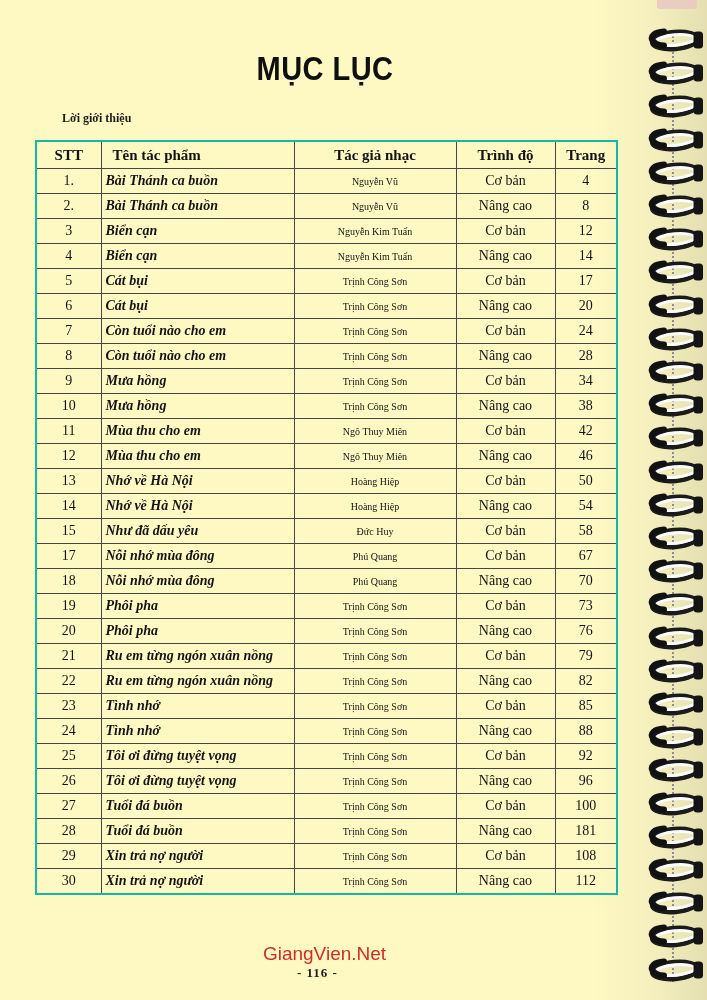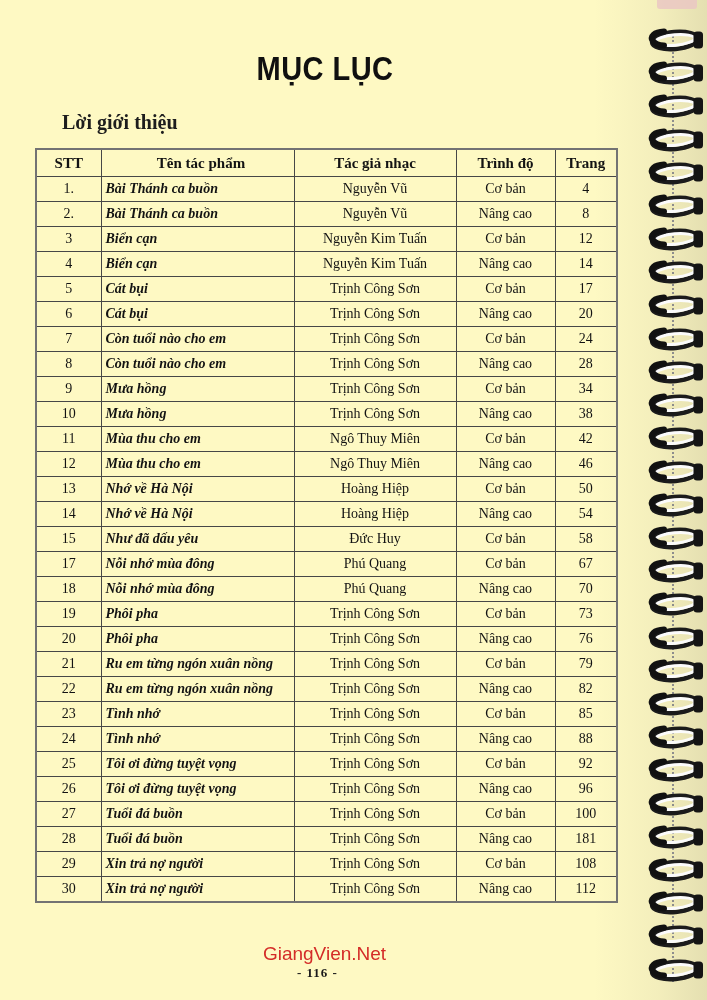--- a/index.html
+++ b/index.html
@@ -19,40 +19,40 @@
     background:#eac7c3; opacity:.85; border-radius:0 0 3px 3px;
   }
   .title {
     position:absolute; top:50px; left:0; width:650px; margin:0;
     text-align:center; font-family:"Liberation Sans", sans-serif;
     font-weight:bold; font-size:33px; letter-spacing:0.5px;
     transform:scaleX(0.88); color:#101010;
   }
   .intro {
     position:absolute; top:111px; left:62px;
-    font-size:20px; font-weight:bold; color:#1d1d1d;
+    font-size:12px; font-weight:bold; color:#1d1d1d;
   }
   table.toc {
-    position:absolute; left:35px; top:148px; width:581px;
+    position:absolute; left:35px; top:140px; width:581px;
     border-collapse:collapse; table-layout:fixed;
-    border:2px solid #737373;
+    border:2px solid #14b8a6;
     font-family:Liberation Serif, serif;
   }
   .toc th, .toc td {
     border:1px solid #474747; overflow:hidden; white-space:nowrap;
     padding:0 4px; color:#131313;
   }
   .toc thead th { height:26px; font-size:15px; font-weight:bold; text-align:center; }
-  .toc thead th.h-title { text-align:center; padding-left:11px;margin-left:17px; }
+  .toc thead th.h-title { text-align:left; padding-left:11px;margin-left:17px; }
   .toc tbody td { height:24px; font-size:14px; text-align:center; }
   .toc tbody td.c1 {
     text-align:left; 
     font-weight:bold; font-style:italic; font-size:14px;
   }
-  .toc tbody td.c2 { font-size:14px; }
+  .toc tbody td.c2 { font-size:10px; }
   .watermark {
     position:absolute; top:943px; left:0; width:649px; text-align:center;
     font-family:"Liberation Sans", sans-serif; font-size:19px;
   }
   .pagenum {
     position:absolute; top:965px; left:297px;
     font-size:13px; font-weight:bold; letter-spacing:1px; color:#1a1a1a;
   }
   .binding { position:absolute; top:0; right:0; width:62px; height:1000px; }
   .binding::before {

